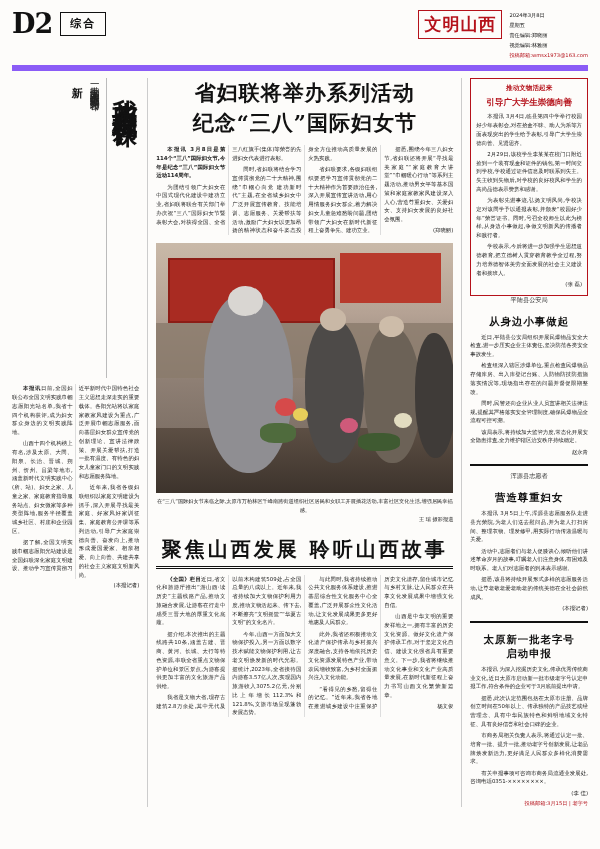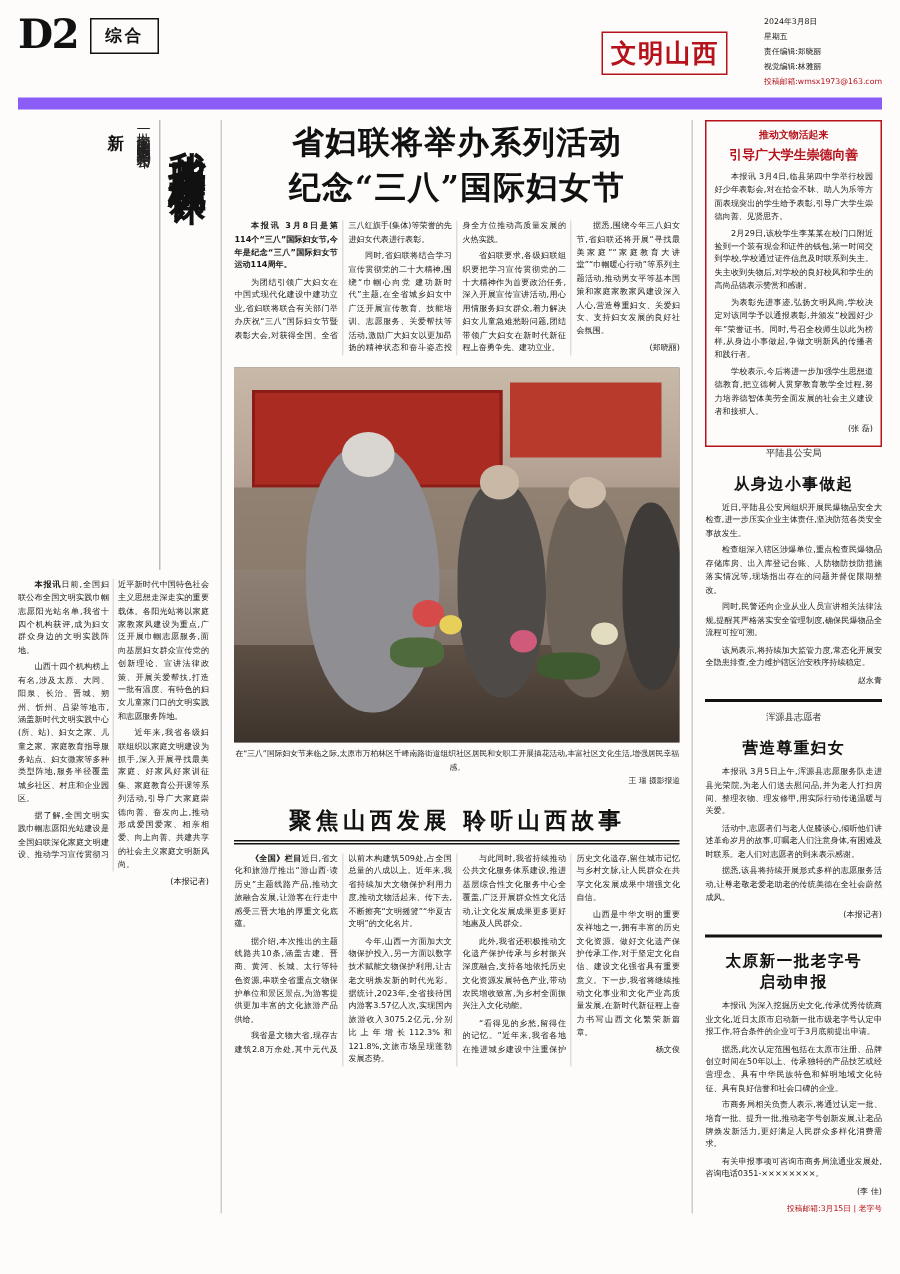--- a/index.html
+++ b/index.html
@@ -7,25 +7,25 @@
   body {
     width:600px; height:849px;
     background:#fdfcfa;
     font-family:"DejaVu Sans", sans-serif;
     color:#111;
     overflow:hidden;
   }
   .page { position:relative; width:600px; height:849px; padding:10px 12px; }
 
   
-  .masthead { display:flex; align-items:flex-start; justify-content:space-between; border-bottom:8px solid #8b5cf6; padding-bottom:5px; }
+  .masthead { display:flex; align-items:flex-start; justify-content:space-between; border-bottom:6px solid #8b5cf6; padding-bottom:5px; }
   .mh-left { display:flex; align-items:center; gap:8px; }
   .mh-d2 { font-family:"DejaVu Serif", serif; font-weight:bold; font-size:27px; letter-spacing:-1px; line-height:1; }
   .mh-sec { border:1.5px solid #111; padding:3px 9px 4px; font-size:11px; font-weight:bold; font-family:"DejaVu Serif", serif; letter-spacing:2px; }
-  .mh-right { text-align:right; display:flex; align-items:center; gap:24px; }
+  .mh-right { text-align:right; display:flex; align-items:flex-start; gap:7px; }
   .mh-brand { color:#b5121b; font-family:"DejaVu Serif", serif; font-weight:bold; font-size:17px; letter-spacing:1px; border:1px solid #b5121b; padding:2px 5px; }
   .mh-meta { font-size:5.2px; line-height:1.9; text-align:left; padding-top:1px; }
   .mh-meta .r { color:#b5121b; }
 
   
   .body-grid { display:flex; gap:8px; margin-top:7px; }
   .col-left { width:132px; }
   .col-mid { width:308px; }
   .col-right { width:122px; }
 
@@ -62,21 +62,21 @@
   .ph-banner { position:absolute; left:4%; top:6%; width:56%; height:26%; background:#a92b22; box-shadow:0 0 0 2px #8c1d16 inset; }
   .ph-banner2 { position:absolute; left:62%; top:4%; width:34%; height:20%; background:#b83a2c; }
   .ph-wall { position:absolute; left:0; top:32%; width:100%; height:22%; background:#8a7a6c; opacity:.8; }
   .ph-table { position:absolute; left:0; bottom:0; width:100%; height:26%; background:linear-gradient(180deg,#5d4f44,#3c332c); }
   .blob { position:absolute; border-radius:46% 54% 50% 50%; }
   .flw { position:absolute; border-radius:50%; }
   .cap { font-size:5.2px; line-height:1.7; text-align:center; margin-top:4px; color:#222; }
   .cap .credit { display:block; text-align:right; }
 
   
-  .feature-head { text-align:center; font-family:"DejaVu Serif", serif; font-weight:bold; font-size:15px; letter-spacing:3px; margin:12px 0 3px; }
+  .feature-head { text-align:center; font-family:"DejaVu Serif", serif; font-weight:bold; font-size:20px; letter-spacing:3px; margin:12px 0 3px; }
   .feature-rule { border-top:1px solid #111; border-bottom:1px solid #111; height:3px; margin-bottom:6px; }
   .feature-cols { column-count:4; column-gap:7px; column-rule:1px solid #ddd; }
 
   
   .boxed { border:1.6px solid #b5121b; padding:5px 5px 4px; }
   .boxed-h { text-align:center; font-family:"DejaVu Serif", serif; font-weight:bold; font-size:8.6px; line-height:1.45; color:#b5121b; margin-bottom:4px; }
   .boxed-h .small { display:block; font-size:6.6px; color:#b5121b; margin-bottom:2px; }
 
   .r-head { font-family:"DejaVu Serif", serif; font-weight:bold; font-size:10.4px; text-align:center; line-height:1.4; margin:9px 0 4px; letter-spacing:1px; }
   .r-kicker { font-size:6.2px; text-align:center; color:#333; margin-bottom:2px; }

